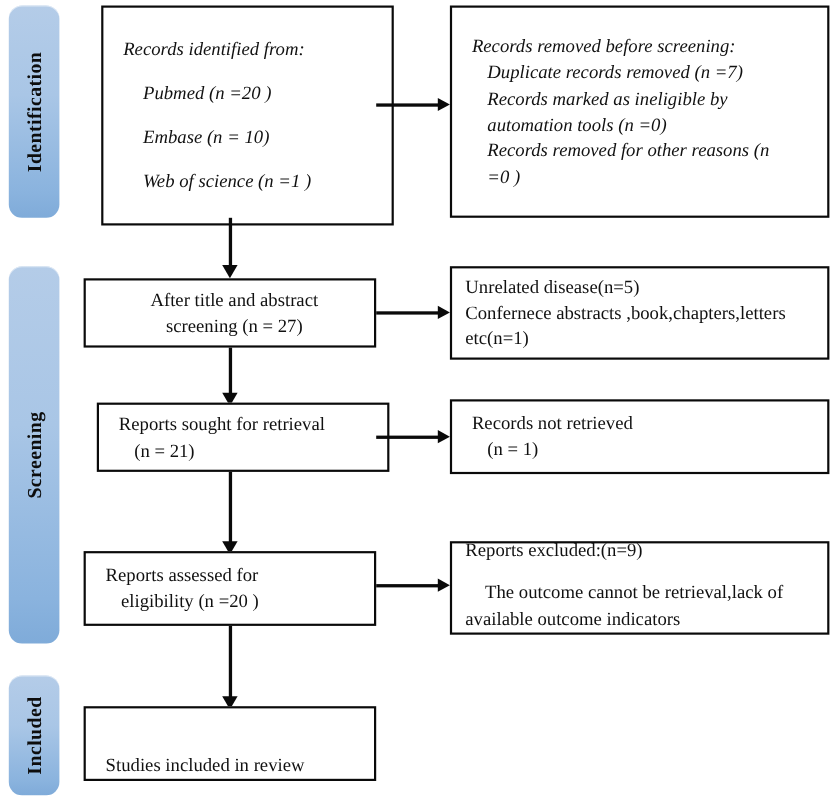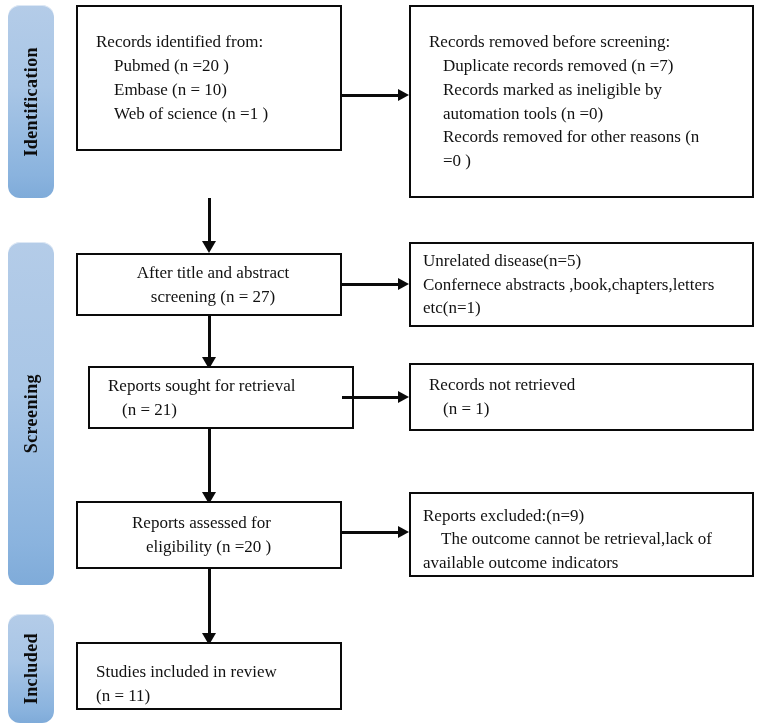--- a/index.html
+++ b/index.html
@@ -55,21 +55,21 @@
     width: 100%;
     box-sizing: border-box;
   }
   .box-line {
     font-family: "Liberation Serif", "DejaVu Serif", serif;
     font-size: 17px;
     line-height: 1.40;
     color: #111111;
     white-space: pre-wrap;
   }
-  .indent-1 { padding-left: 18px; }
+  .indent-1 { padding-left: 18px; margin-top: 16px; }
   .indent-2 { padding-left: 14px; }
 
   
   .v-line {
     position: absolute;
     width: 3px;
     background: #0a0a0a;
   }
   .h-line {
     position: absolute;
@@ -103,30 +103,30 @@
   </div>
 
   <div class="stage-bar" style="left:8px; top:242px; width:46px; height:343px;">
     <span class="stage-label">Screening</span>
   </div>
 
   <div class="stage-bar" style="left:8px; top:614px; width:46px; height:109px;">
     <span class="stage-label">Included</span>
   </div>
 
-  <div class="box" style="left:76px; top:5px; width:266px; height:146px;">
+  <div class="box" style="left:92px; top:5px; width:266px; height:200px;font-style:italic;">
     <div class="box-inner">
       <div class="box-line">Records identified from:</div>
       <div class="box-line indent-1">Pubmed (n =20 )</div>
       <div class="box-line indent-1">Embase (n = 10)</div>
       <div class="box-line indent-1">Web of science (n =1 )</div>
     </div>
   </div>
 
-  <div class="box" style="left:409px; top:5px; width:345px; height:193px;">
+  <div class="box" style="left:409px; top:5px; width:345px; height:193px;font-style:italic;">
     <div class="box-inner">
       <div class="box-line">Records removed before screening:</div>
       <div class="box-line indent-2">Duplicate records removed (n =7)</div>
       <div class="box-line indent-2">Records marked as ineligible by</div>
       <div class="box-line indent-2">automation tools (n =0)</div>
       <div class="box-line indent-2">Records removed for other reasons (n</div>
       <div class="box-line indent-2">=0 )</div>
     </div>
   </div>
 
@@ -170,21 +170,21 @@
       <div class="box-line indent-2">(n = 1)</div>
     </div>
   </div>
 
   <div class="h-line" style="left:342px; top:396px; width:57px;"></div>
   <div class="arrow-right" style="left:398px; top:391px;"></div>
 
   <div class="v-line" style="left:208px; top:429px; width:3px; height:65px;"></div>
   <div class="arrow-down" style="left:202px; top:492px;"></div>
 
-  <div class="box" style="left:76px; top:501px; width:266px; height:68px;padding-left:36px;">
+  <div class="box" style="left:76px; top:501px; width:266px; height:68px;">
     <div class="box-inner">
       <div class="box-line">Reports assessed for</div>
       <div class="box-line indent-2">eligibility (n =20 )</div>
     </div>
   </div>
 
   <div class="box" style="left:409px; top:492px; width:345px; height:85px;align-items:flex-end;">
     <div class="box-inner" style="padding-left:12px;">
       <div class="box-line">Reports excluded:(n=9)</div>
       <div class="box-line indent-1">The outcome cannot be retrieval,lack of</div>
@@ -194,17 +194,16 @@
 
   <div class="h-line" style="left:342px; top:531px; width:57px;"></div>
   <div class="arrow-right" style="left:398px; top:526px;"></div>
 
   <div class="v-line" style="left:208px; top:569px; height:66px;"></div>
   <div class="arrow-down" style="left:202px; top:633px;"></div>
 
   <div class="box" style="left:76px; top:642px; width:266px; height:68px;align-items:flex-end;">
     <div class="box-inner">
       <div class="box-line">Studies included in review</div>
-      <div class="box-line">(n = 11)</div>
     </div>
   </div>
 
 </div>
 
 </body></html>

